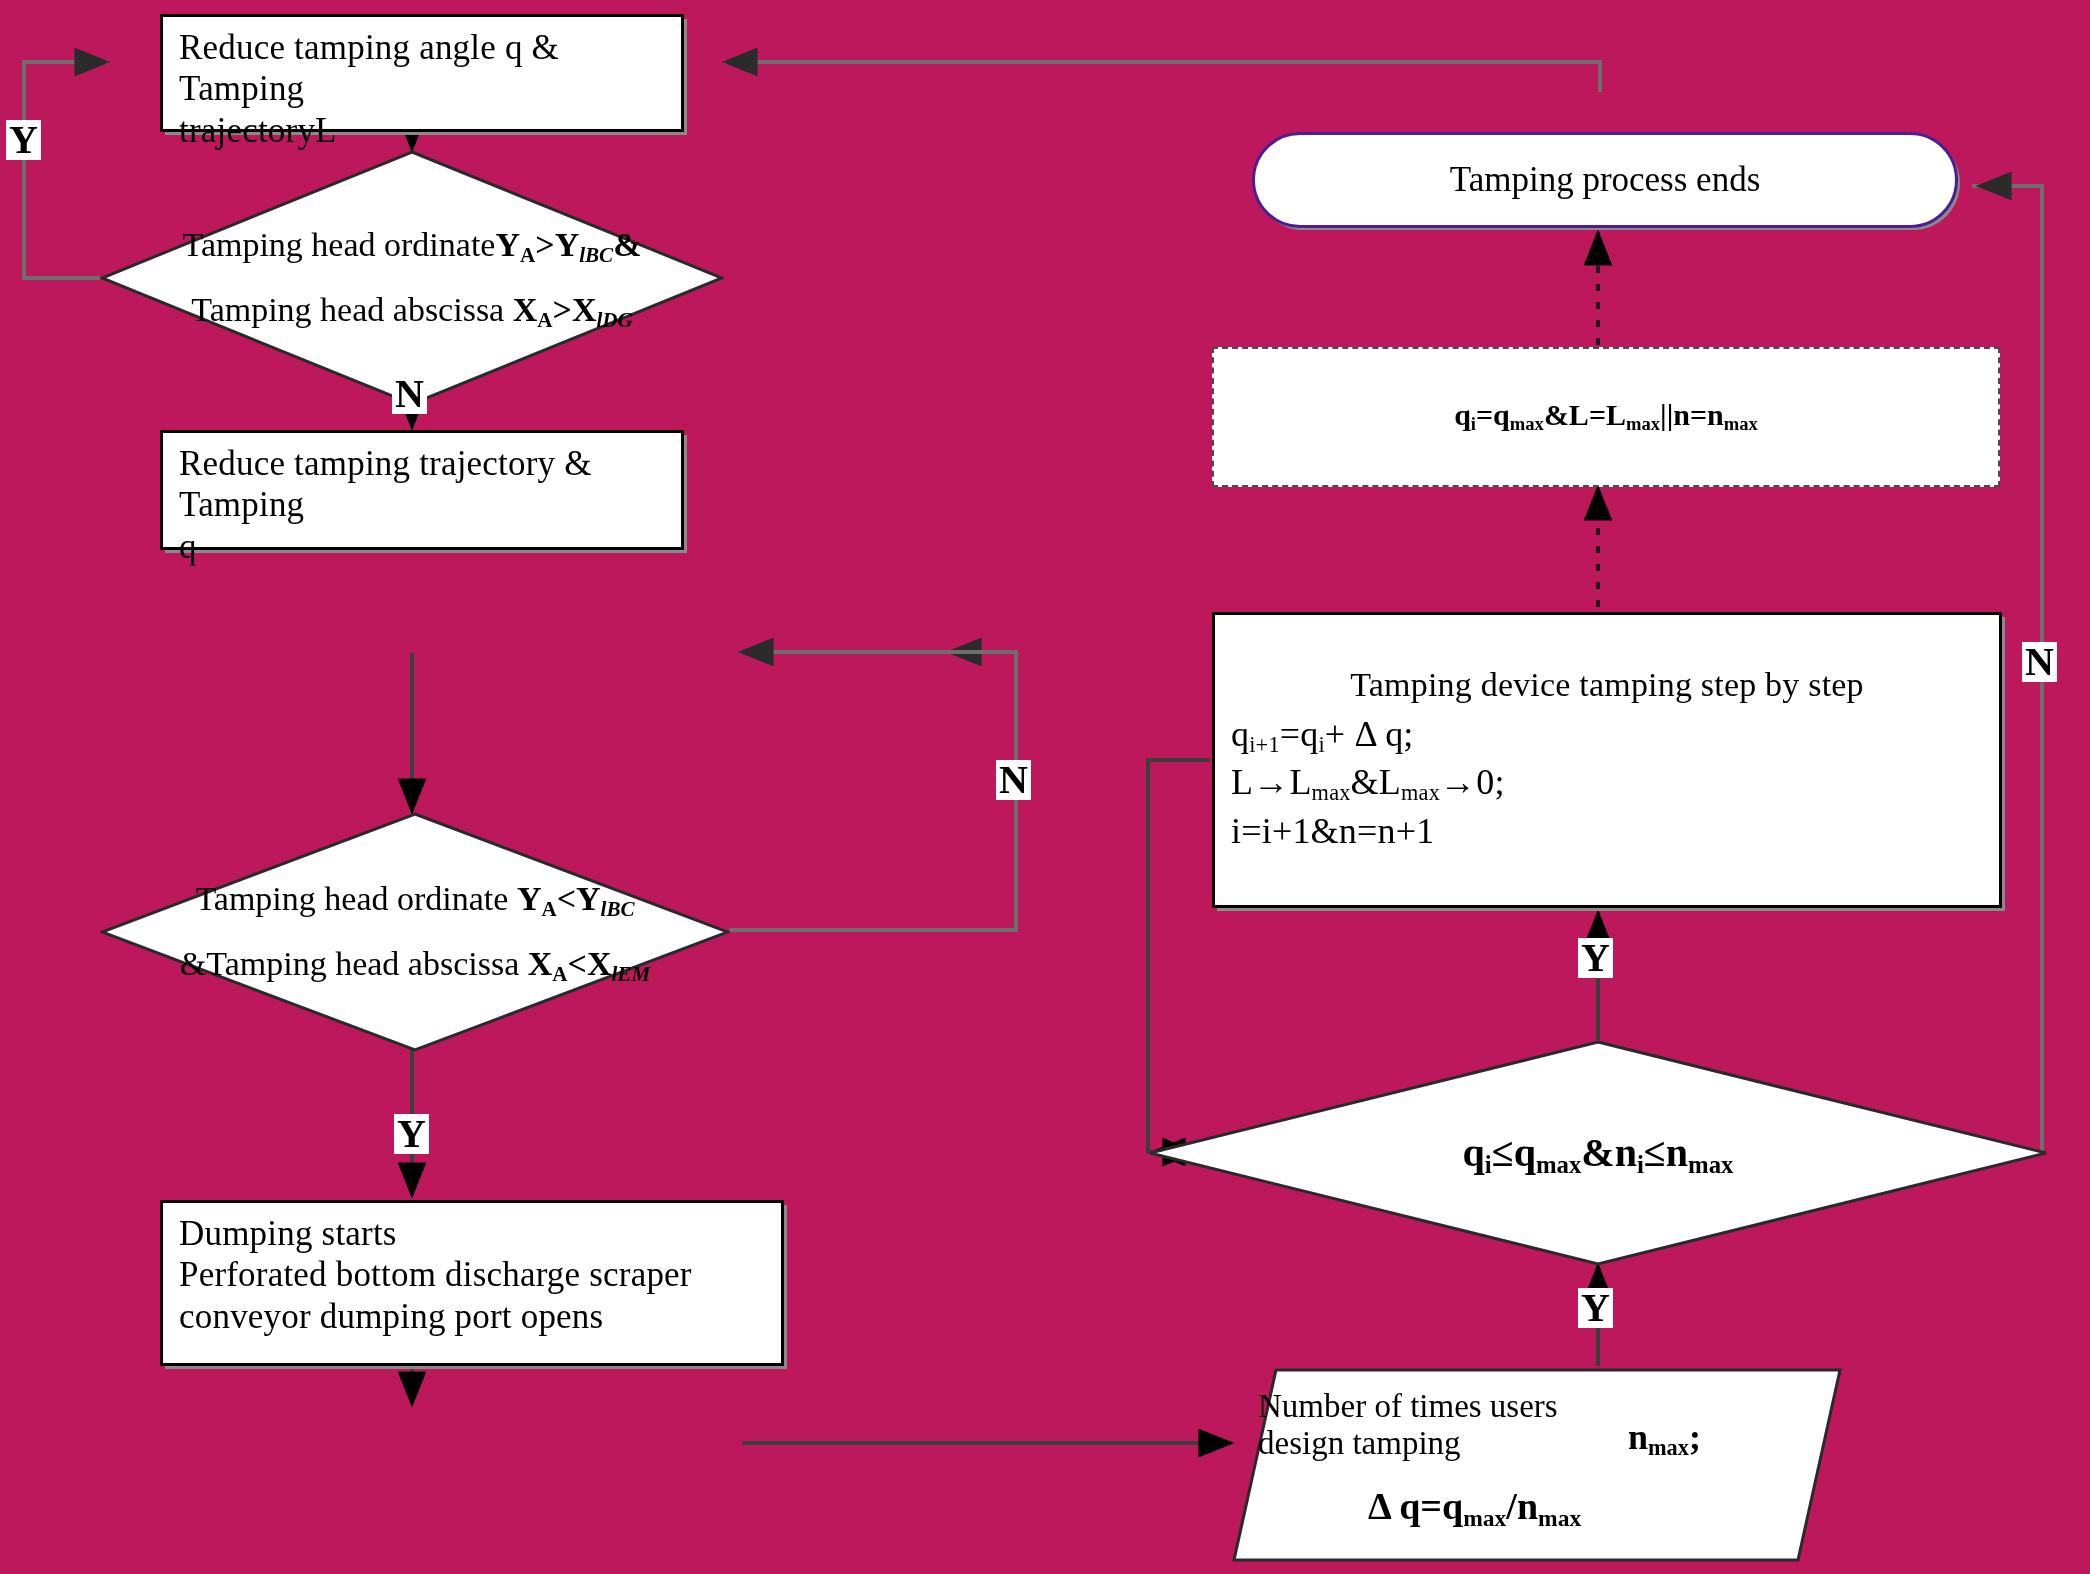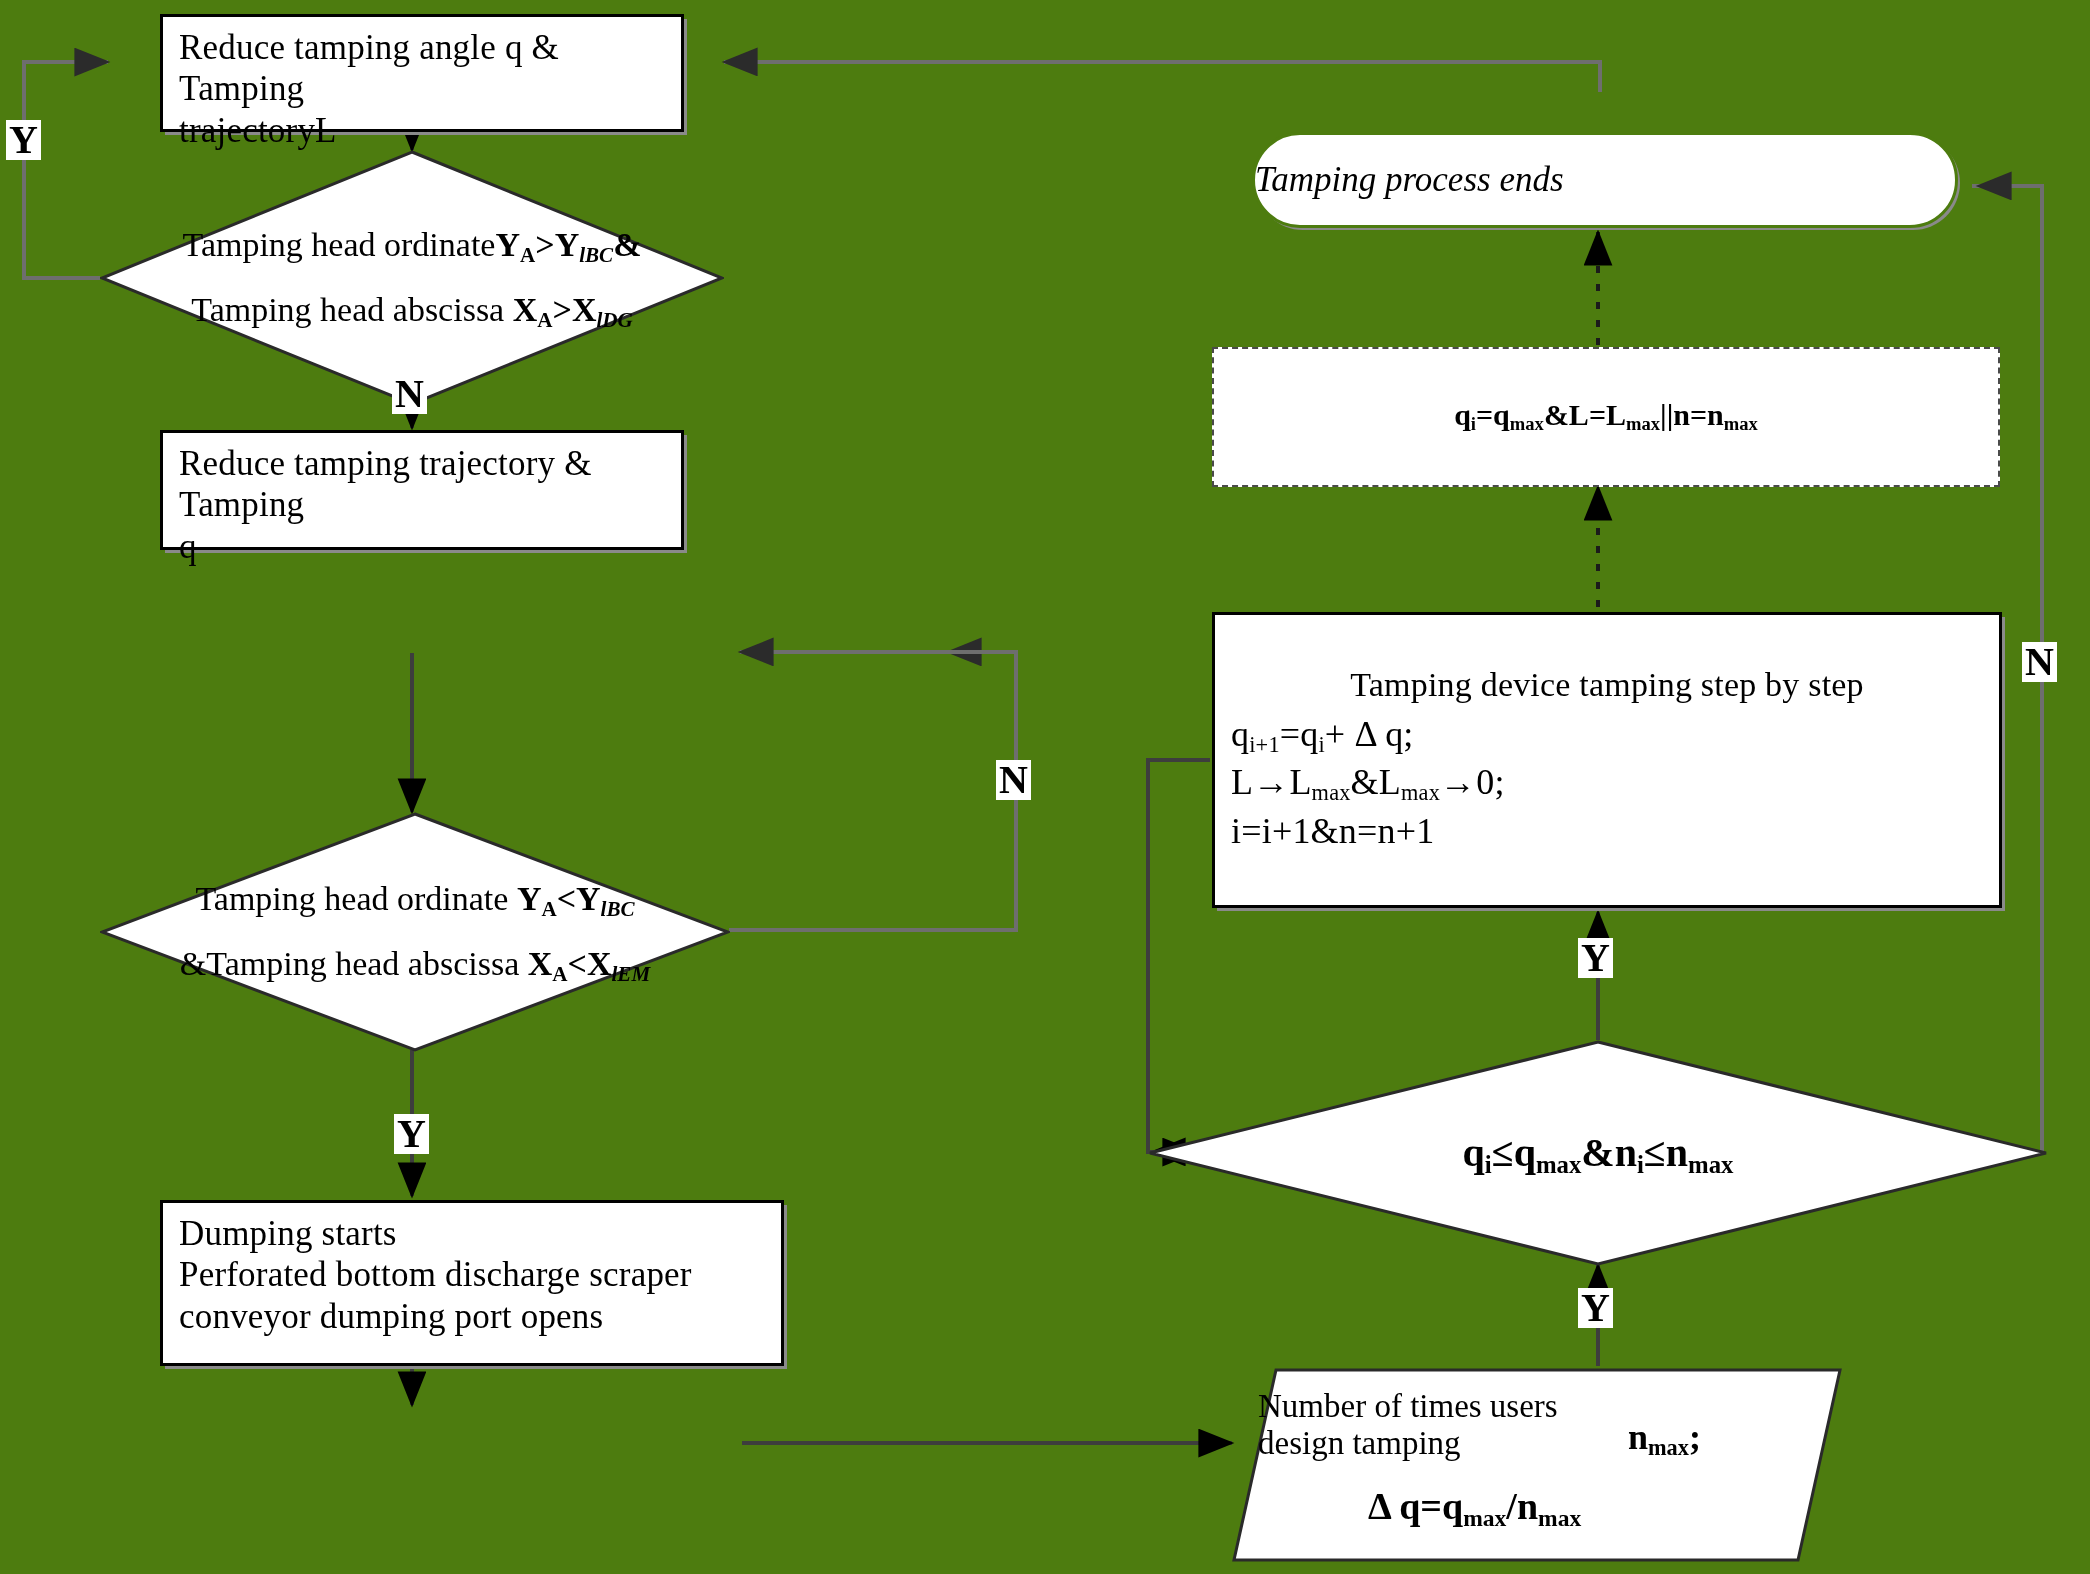--- a/index.html
+++ b/index.html
@@ -4,21 +4,21 @@
 <style>
   html,body{margin:0;padding:0;background:#ffffff;}
   body{
     font-family:"Liberation Serif", serif;
     color:#000;
   }
   #canvas{
     position:relative;
     width:2090px;
     height:1574px;
-    background:#4d7c0f;
+    background:#be185d;
     overflow:hidden;
   }
   svg#wires{
     position:absolute;
     left:0; top:0;
     width:2090px;
     height:1574px;
     pointer-events:none;
   }
   .node{
@@ -35,24 +35,24 @@
     padding:10px 16px;
     align-items:flex-start;
   }
   .proc .txt{
     font-size:35px;
     line-height:1.18;
     letter-spacing:.2px;
   }
   
   .term{
-    border:3px solid #4d7c0f;
+    border:3px solid #4c1d95;
     border-radius:999px;
+    justify-content:center;
     box-shadow:3px 3px 0 -1px #8a8a8a;
-    font-style:italic;
   }
   .term .txt{
     font-size:35px;
     text-align:center;
     line-height:1.15;
   }
   
   .dashed{
     border:2px dashed #4a4a4a;
     justify-content:center;

